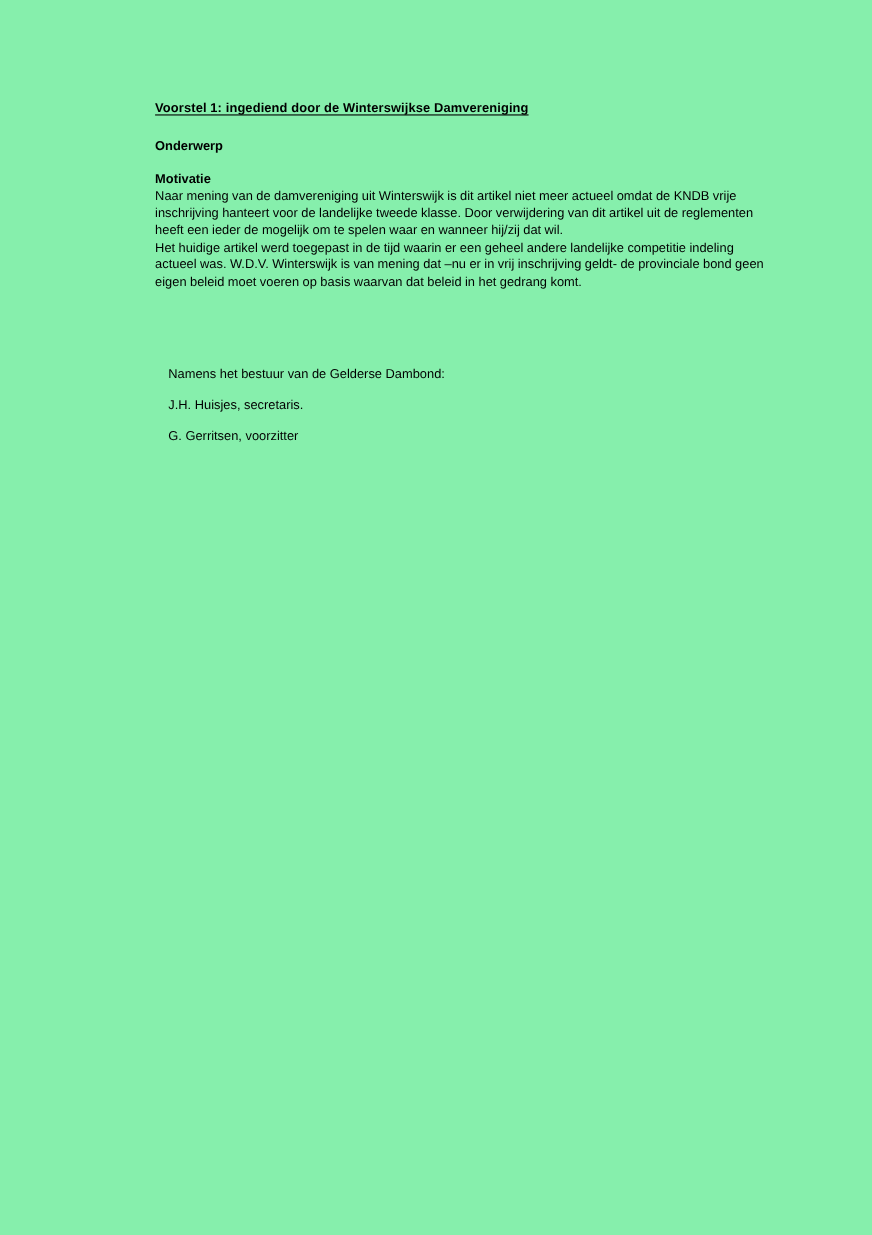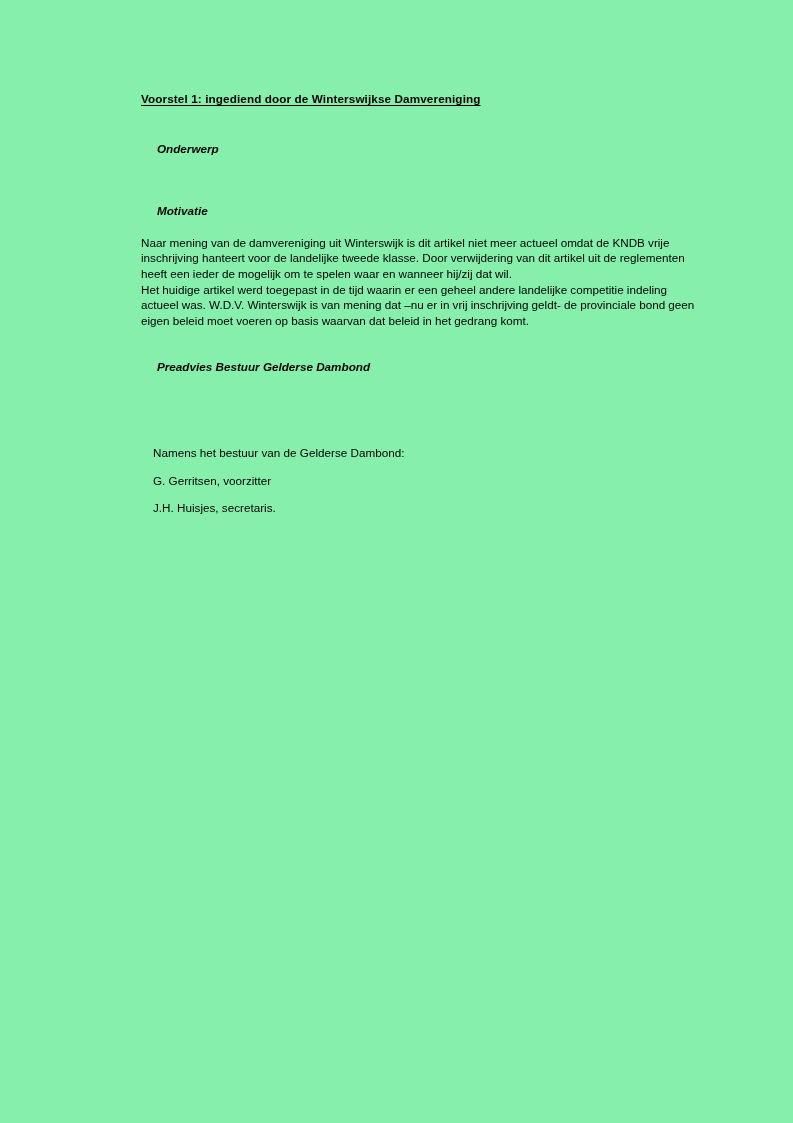--- a/index.html
+++ b/index.html
@@ -49,22 +49,21 @@
   }
 
   .gap-title  { height: 18px; }
   .gap-sec    { height: 15px; }
   .gap-sign   { height: 42px; }
 
   .sec-head {
     font-size: 11.7px;
     font-weight: bold;
     line-height: 15.6px;
-    margin: 16px;
-    font-style: italic;
+    margin: 0;
   }
 
   .body-text {
     font-size: 11.7px;
     font-weight: normal;
     line-height: 15.6px;
     margin: 0;
     text-align: left;
     word-spacing: -0.1px;
   }
@@ -93,25 +92,24 @@
 
     <div class="section">
       <div class="sec-head">Motivatie</div>
       <p class="body-text">Naar mening van de damvereniging uit Winterswijk is dit artikel niet meer actueel omdat de KNDB vrije inschrijving hanteert voor de landelijke tweede klasse. Door verwijdering van dit artikel uit de reglementen heeft een ieder de mogelijk om te spelen waar en wanneer hij/zij dat wil.</p>
       <p class="body-text">Het huidige artikel werd toegepast in de tijd waarin er een geheel andere landelijke competitie indeling actueel was. W.D.V. Winterswijk is van mening dat –nu er in vrij inschrijving geldt- de provinciale bond geen eigen beleid moet voeren op basis waarvan dat beleid in het gedrang komt.</p>
     </div>
 
     <div class="gap-sec"></div>
 
     <div class="section">
-      <div class="sec-head">Preadvies Bestuur Gelderse Dambond</div>
     </div>
 
     <div class="gap-sign"></div>
 
     <div class="section">
       <div class="sig-line">Namens het bestuur van de Gelderse Dambond:</div>
+      <div class="sig-line">J.H. Huisjes, secretaris.</div>
       <div class="sig-line">G. Gerritsen, voorzitter</div>
-      <div class="sig-line">J.H. Huisjes, secretaris.</div>
     </div>
 
   </div>
 </div>
 
 </body></html>

